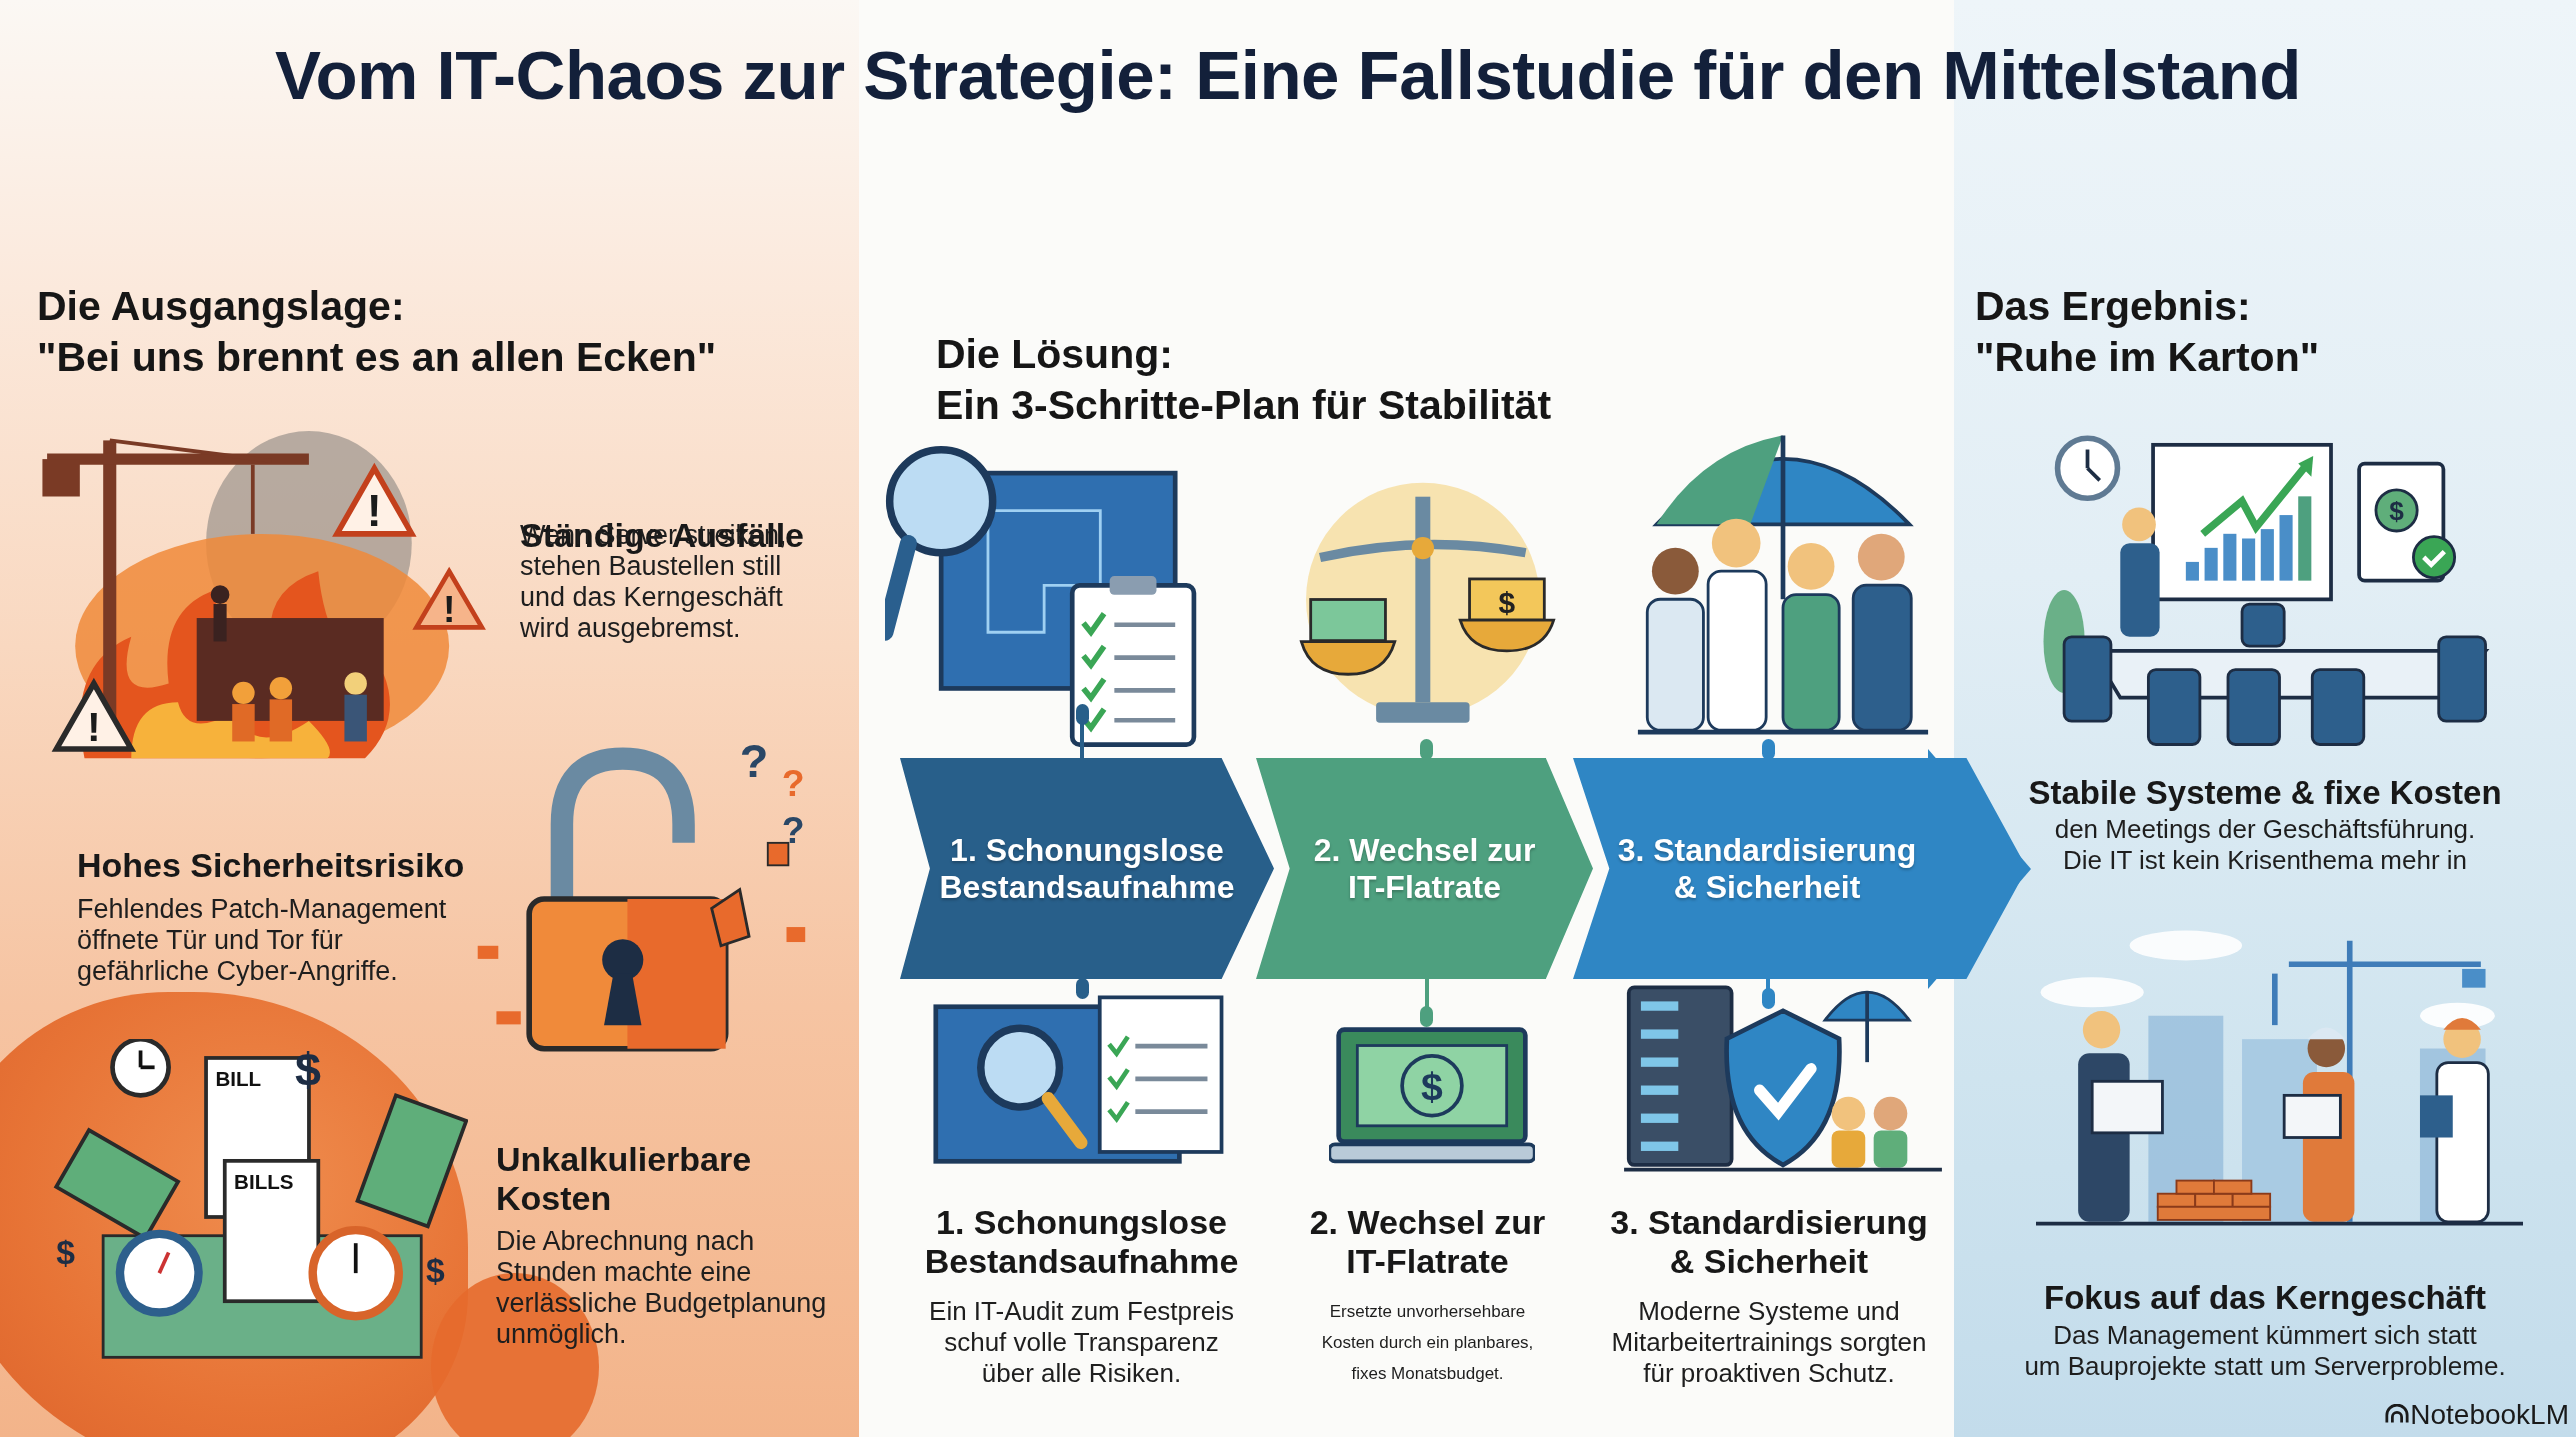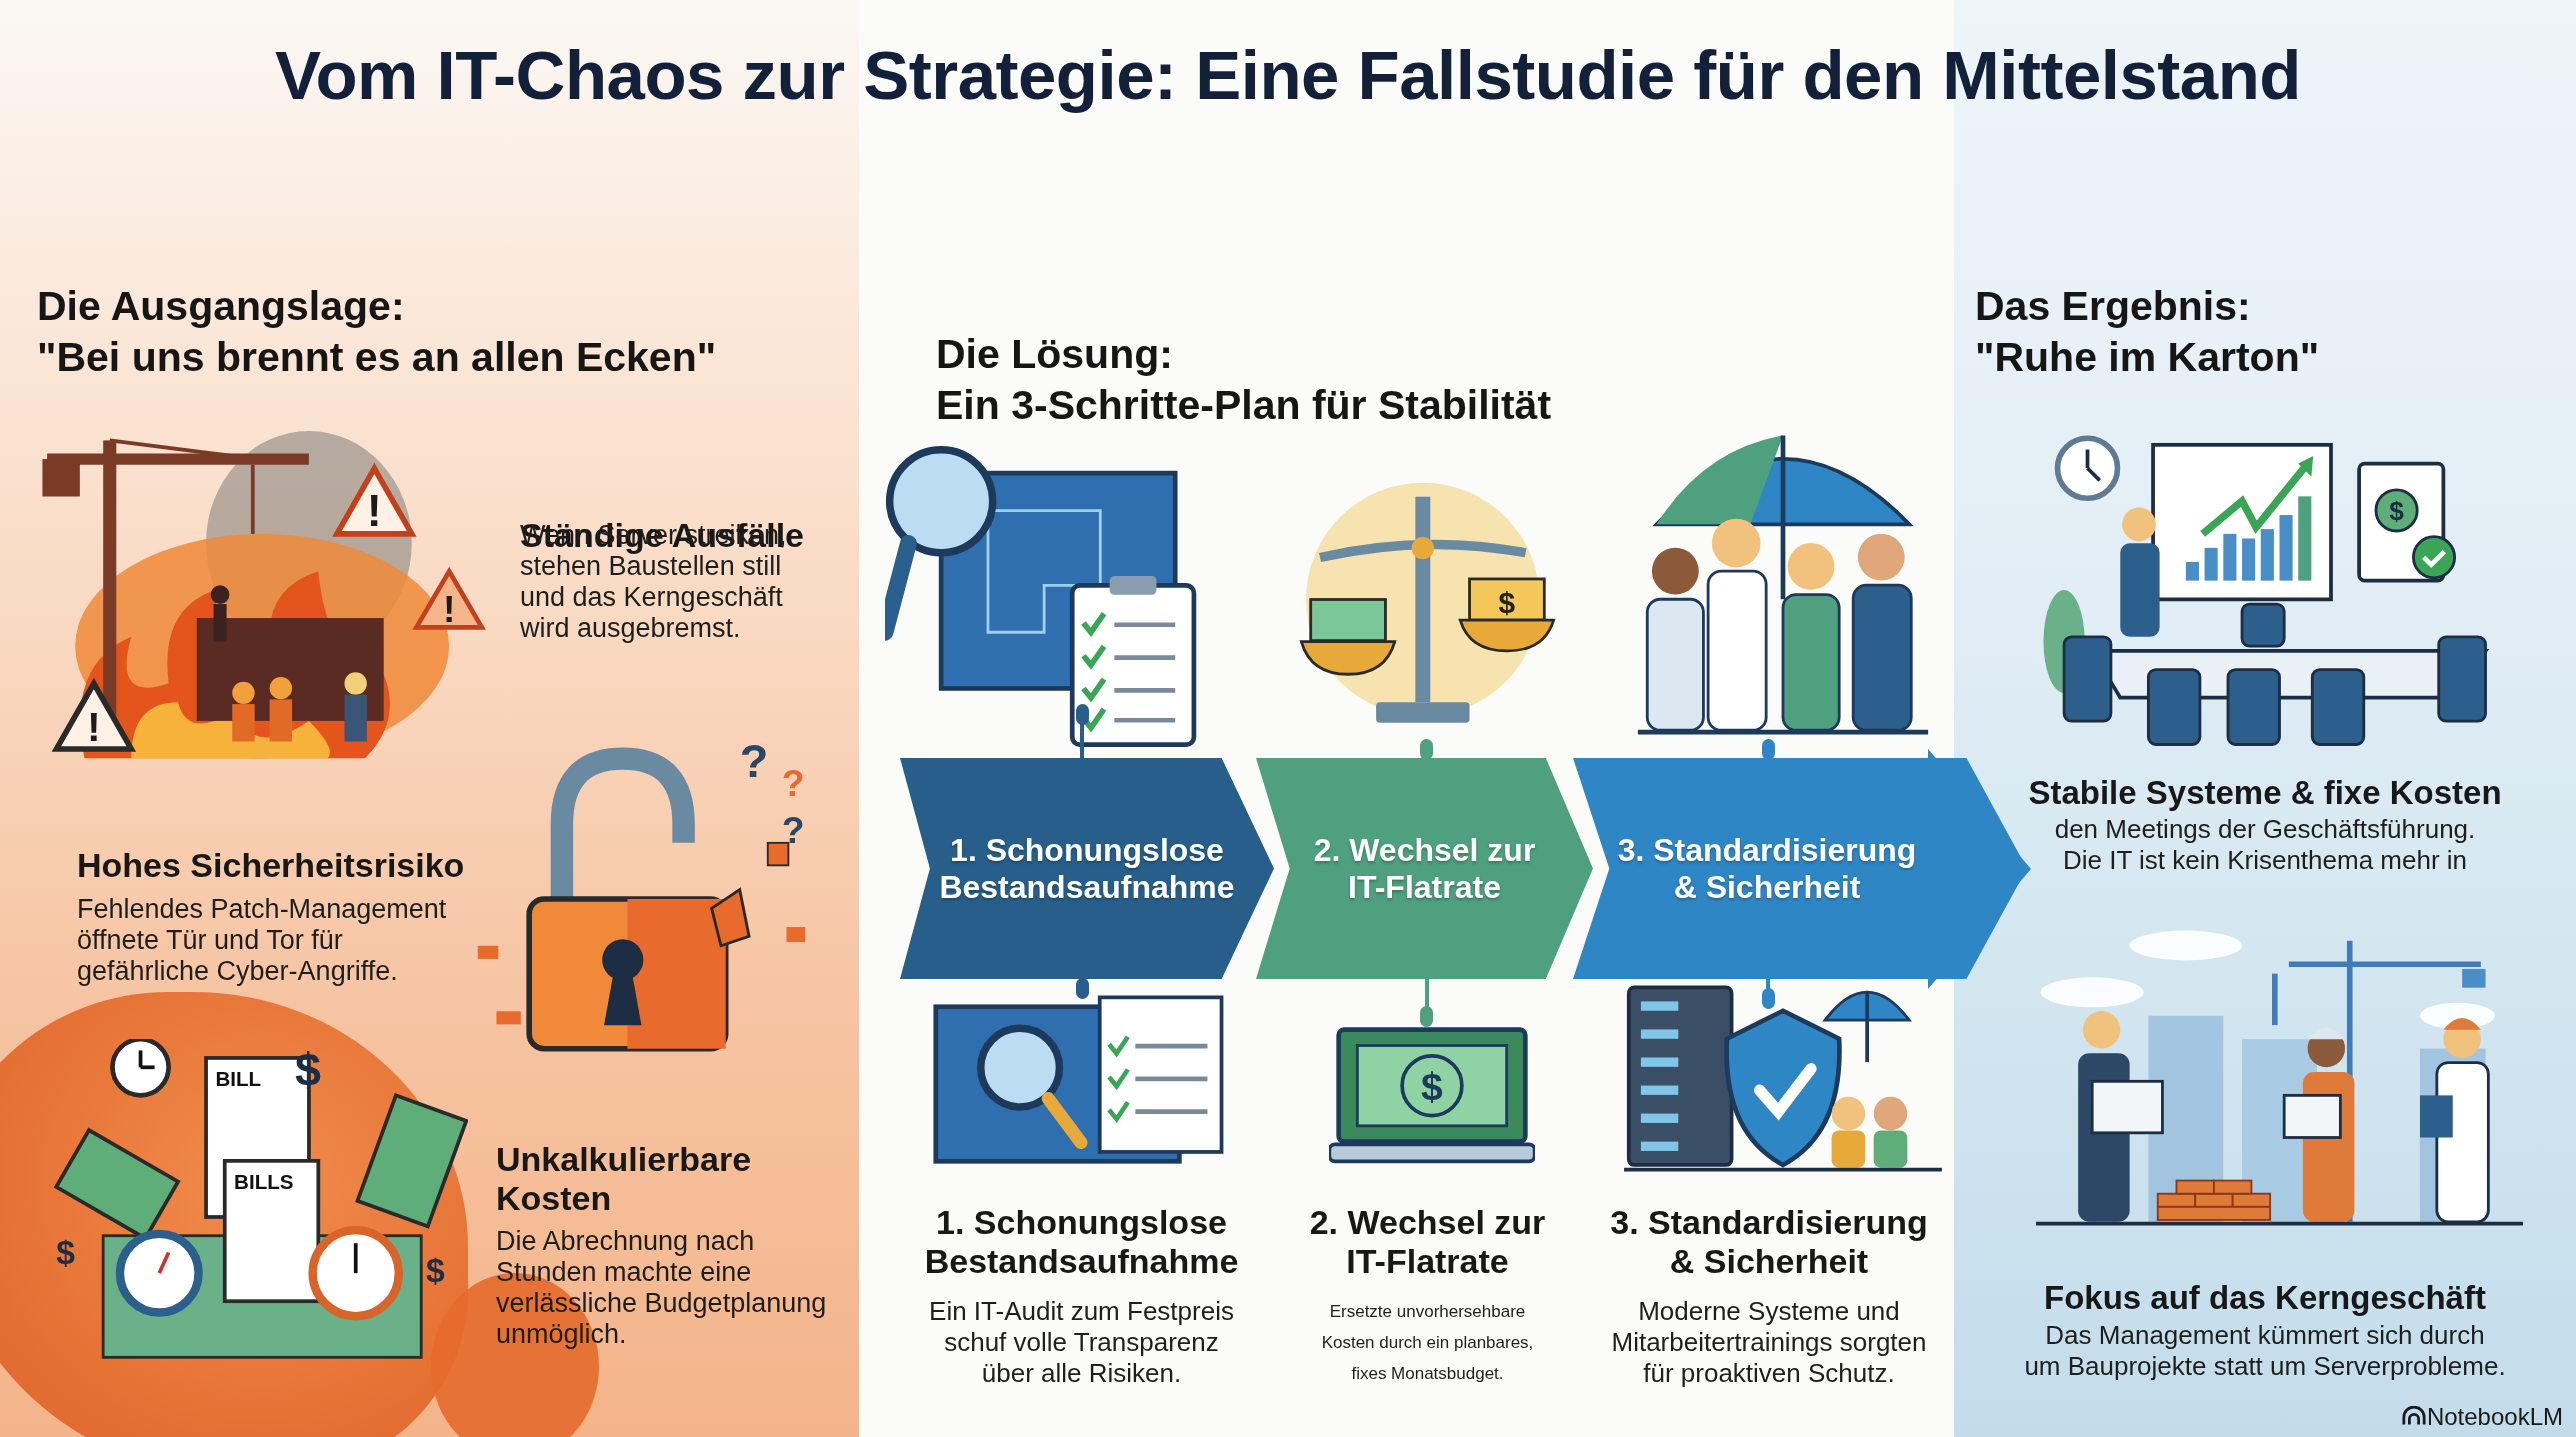--- a/index.html
+++ b/index.html
@@ -57,21 +57,21 @@
   .chev3 { left: 1573px; width: 454px; background: #2f86c4;
     clip-path: polygon(0 0, 84% 0, 84% -10%, 100% 50%, 84% 110%, 84% 100%, 0 100%, 8% 50%); }
   .chev3-tip {
     position: absolute; left: 1928px; top: 749px; width: 103px; height: 240px; background: #2f86c4;
     clip-path: polygon(0 0, 100% 50%, 0 100%);
   }
   .conn { position: absolute; width: 3.7px; }
   .dot { position: absolute; width: 13px; height: 20.6px; border-radius: 6.6px; }
   .illus { position: absolute; }
   .brand {
-    position: absolute; right: 13px; bottom: 7.5px; font-size: 24px; color: #1a1a1a;
+    position: absolute; right: 7px; bottom: 7.5px; font-size: 28px; color: #1a1a1a;
     display: flex; align-items: center; gap: 1px;
   }
 </style>
 </head>
 <body>
 
 <div class="panel-left">
   <div class="blob1"></div>
   <div class="blob2"></div>
 </div>
@@ -449,21 +449,21 @@
   <g>
       <circle cx="455" cy="125" r="20" fill="#f1c27d"></circle>
       <path d="M435 115 Q455 90 475 115 Z" fill="#e07a3a"></path>
       <rect x="428" y="150" width="55" height="170" rx="12" fill="#ffffff" stroke="#1d2d44" stroke-width="3"></rect>
       <rect x="410" y="185" width="35" height="45" fill="#2d5f8c"></rect>
     </g>
   <line x1="0" y1="322" x2="520" y2="322" stroke="#1d2d44" stroke-width="4"></line>
 </svg>
 <div class="item-h center" style="left:1975px; top:1278px; width:580px; font-size:33px;">Fokus auf das Kerngeschäft</div>
 <div class="item-p center" style="left:1975px; top:1320px; width:580px; font-size:26px; line-height:31px;">
-  <div>Das Management kümmert sich durch</div>
+  <div>Das Management kümmert sich statt</div>
   <div>um Bauprojekte statt um Serverprobleme.</div>
 </div>
 
 <div class="brand">
   <svg width="24" height="20.6" viewBox="0 0 26 22">
     <path d="M2 20 V12 A11 11 0 0 1 24 12 V20" fill="none" stroke="#1a1a1a" stroke-width="3"></path>
     <path d="M8 20 V14 A5 5 0 0 1 18 14 V20" fill="none" stroke="#1a1a1a" stroke-width="3"></path>
   </svg>
   <span>NotebookLM</span>
 </div>

